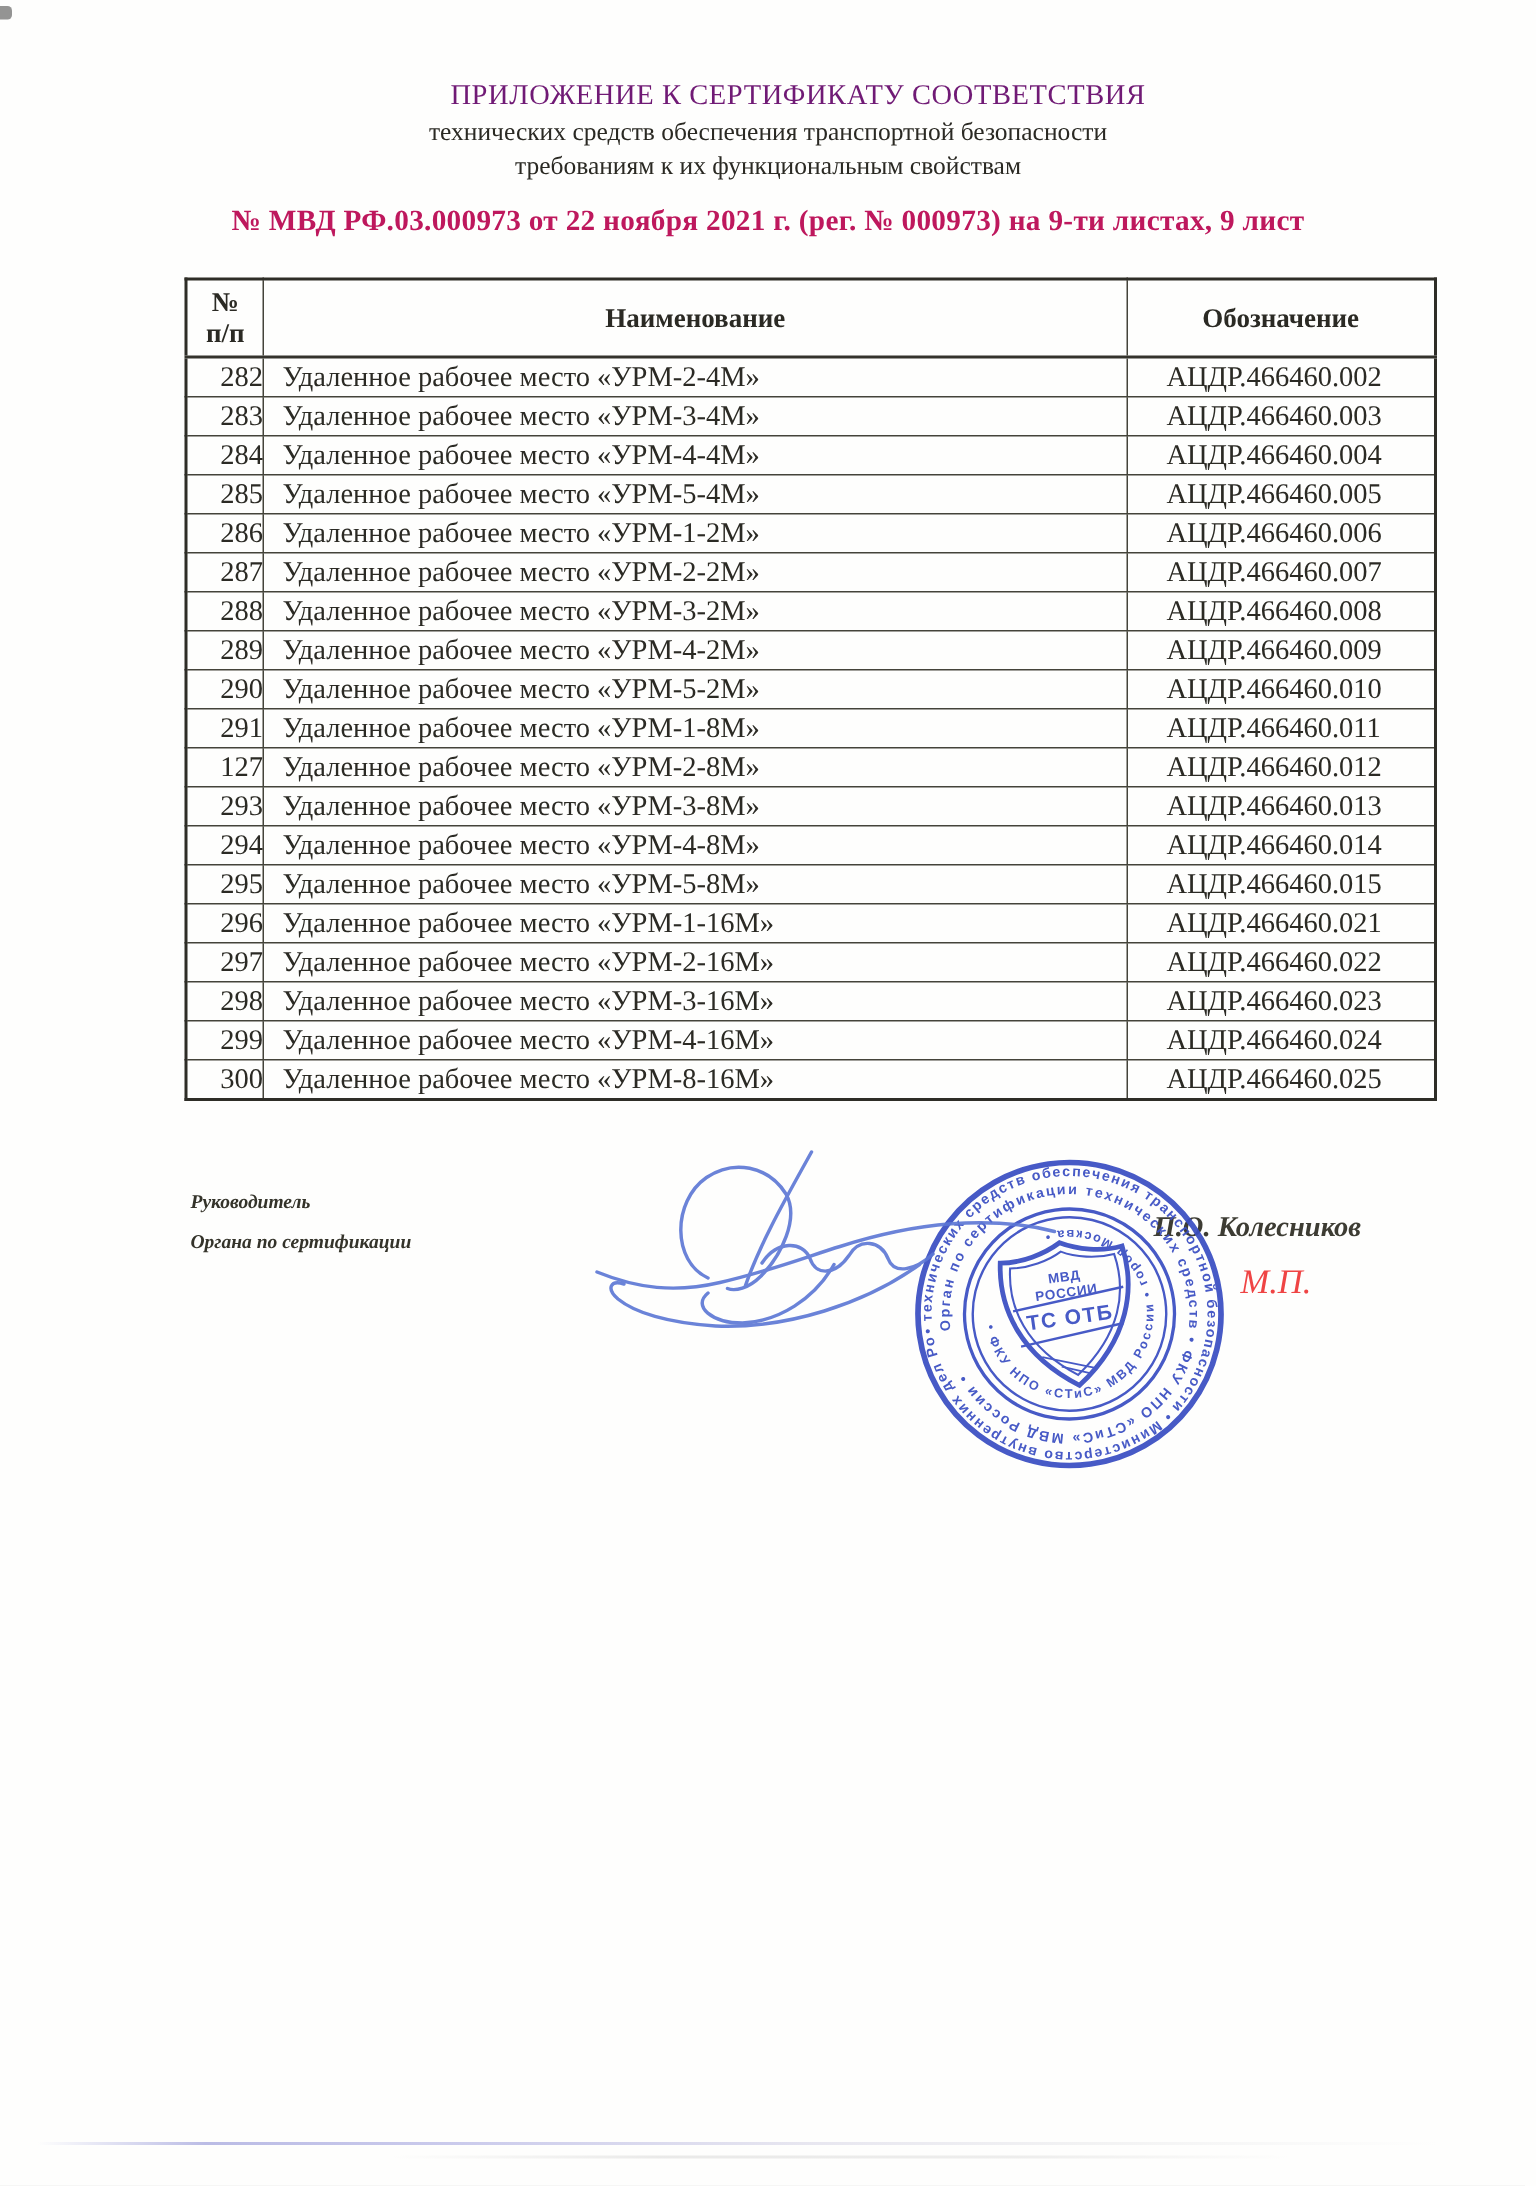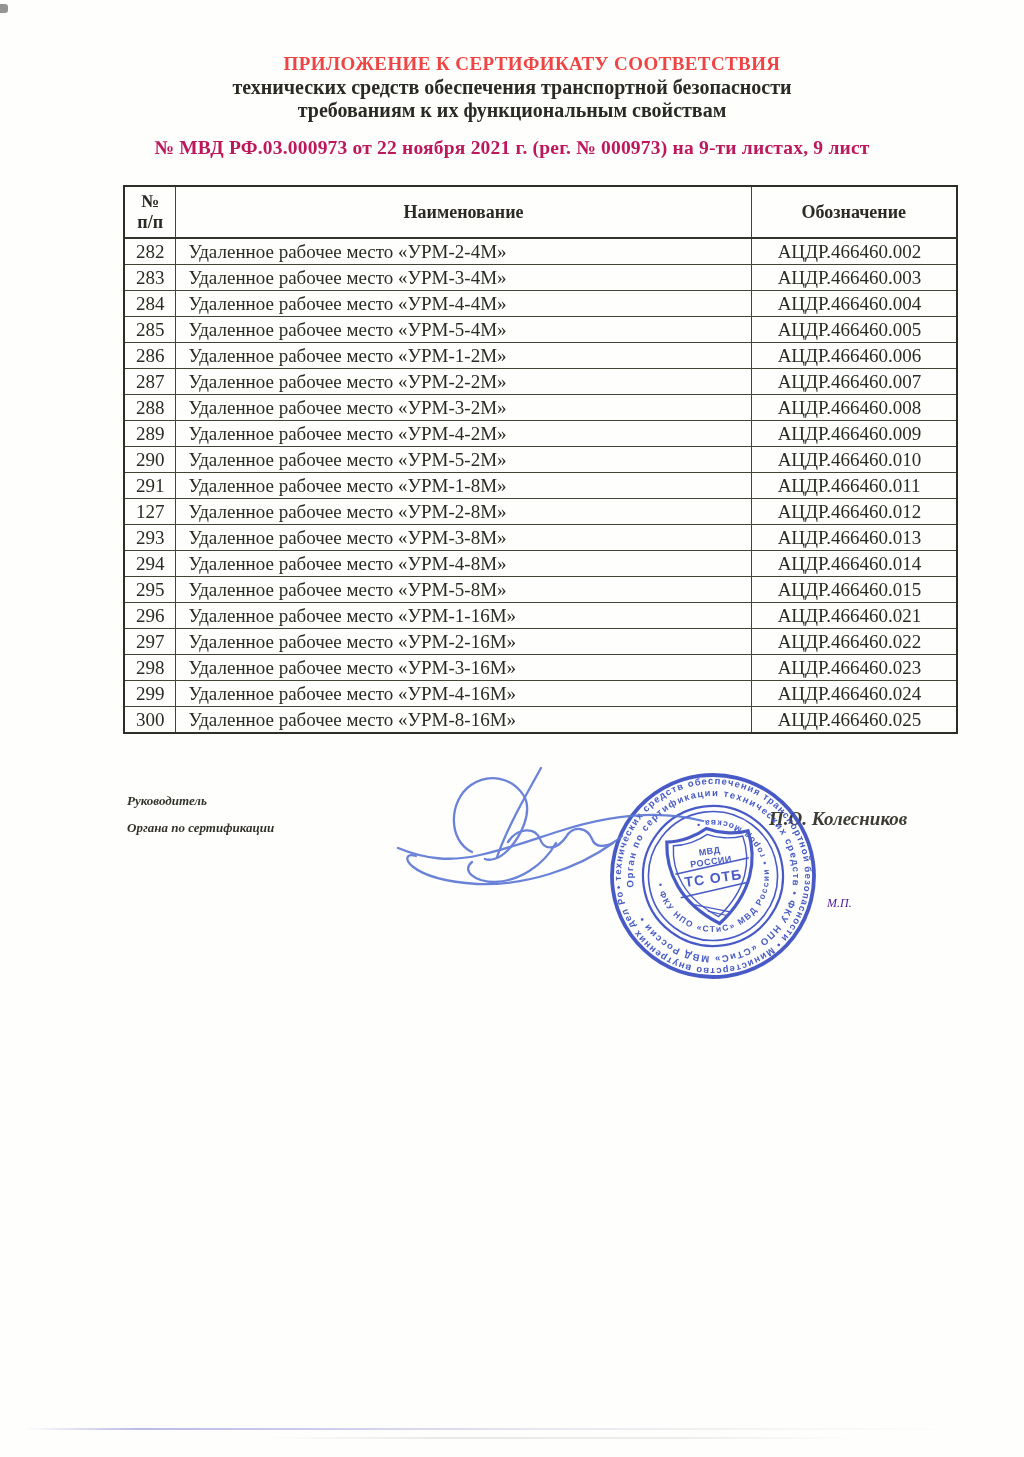--- a/index.html
+++ b/index.html
@@ -8,22 +8,22 @@
     position:relative;
     width:1024px;height:1457px;
     margin:0 auto;
     background:#fefefd;
     overflow:hidden;
     font-family:"Liberation Serif","DejaVu Serif",serif;
     color:#26251f;
   }
   
   .doc-titles{position:absolute;top:51px;left:0;width:100%;text-align:center;}
-  .doc-title-main{font-size:19px;font-weight:bold;letter-spacing:.4px;line-height:25px;color:#ef4444;padding-left:40px;}
-  .doc-title-sub{font-size:20px;font-weight:bold;line-height:23px;color:#2a2923;}
+  .doc-title-main{font-size:19px;font-weight:normal;letter-spacing:.4px;line-height:25px;color:#701a75;padding-left:40px;}
+  .doc-title-sub{font-size:17px;font-weight:normal;line-height:23px;color:#2a2923;}
   .cert-line{
     position:absolute;top:137px;left:0;width:100%;
     text-align:center;font-size:19.5px;font-weight:bold;color:#be185d;
     letter-spacing:.2px;
   }
   
   table.cert-table{
     position:absolute;top:185px;left:123px;
     width:835px;border-collapse:collapse;
     font-size:19px;color:#2b2a24;
@@ -35,38 +35,38 @@
     vertical-align:middle;
   }
   .cert-table th{
     height:50px;font-size:18px;font-weight:bold;text-align:center;
     border-bottom:2px solid #34332c;
   }
   .cert-table td{height:25px;}
   .col-num{width:52px;}
   .col-name{width:577px;}
   .col-desig{width:206px;}
-  td.cell-num{text-align:center;margin-top:16px;}
+  td.cell-num{text-align:right;margin-top:16px;}
   td.cell-name{padding-left:12px;}
   td.cell-desig{padding-left:26px;}
   .hdr-two-line{line-height:21px;display:block;}
   
   .role-block{
     position:absolute;left:127px;top:787px;
     font-size:13px;font-weight:bold;font-style:italic;
     line-height:27px;color:#34332a;
   }
   .signer-name{
     position:absolute;left:769px;top:808px;
     font-size:19px;font-weight:bold;font-style:italic;color:#3d3c33;
     white-space:nowrap;
   }
   .seal-note{
-    position:absolute;left:827px;top:896px;
-    font-size:12px;font-style:italic;color:#4c1d95;
+    position:absolute;left:827px;top:842px;
+    font-size:23px;font-style:italic;color:#ef4444;
   }
   .stamp-svg{position:absolute;left:600px;top:763px;width:226px;height:226px;opacity:.93;}
   .signature-svg{position:absolute;left:385px;top:763px;width:340px;height:132px;}
   
   .corner-speck{
     position:absolute;left:0;top:4px;width:8px;height:9px;
     background:#5a5a5a;opacity:.65;border-radius:0 3px 3px 0;
   }
   .artifact-line-1{
     position:absolute;left:25px;top:1428px;width:935px;height:2px;

